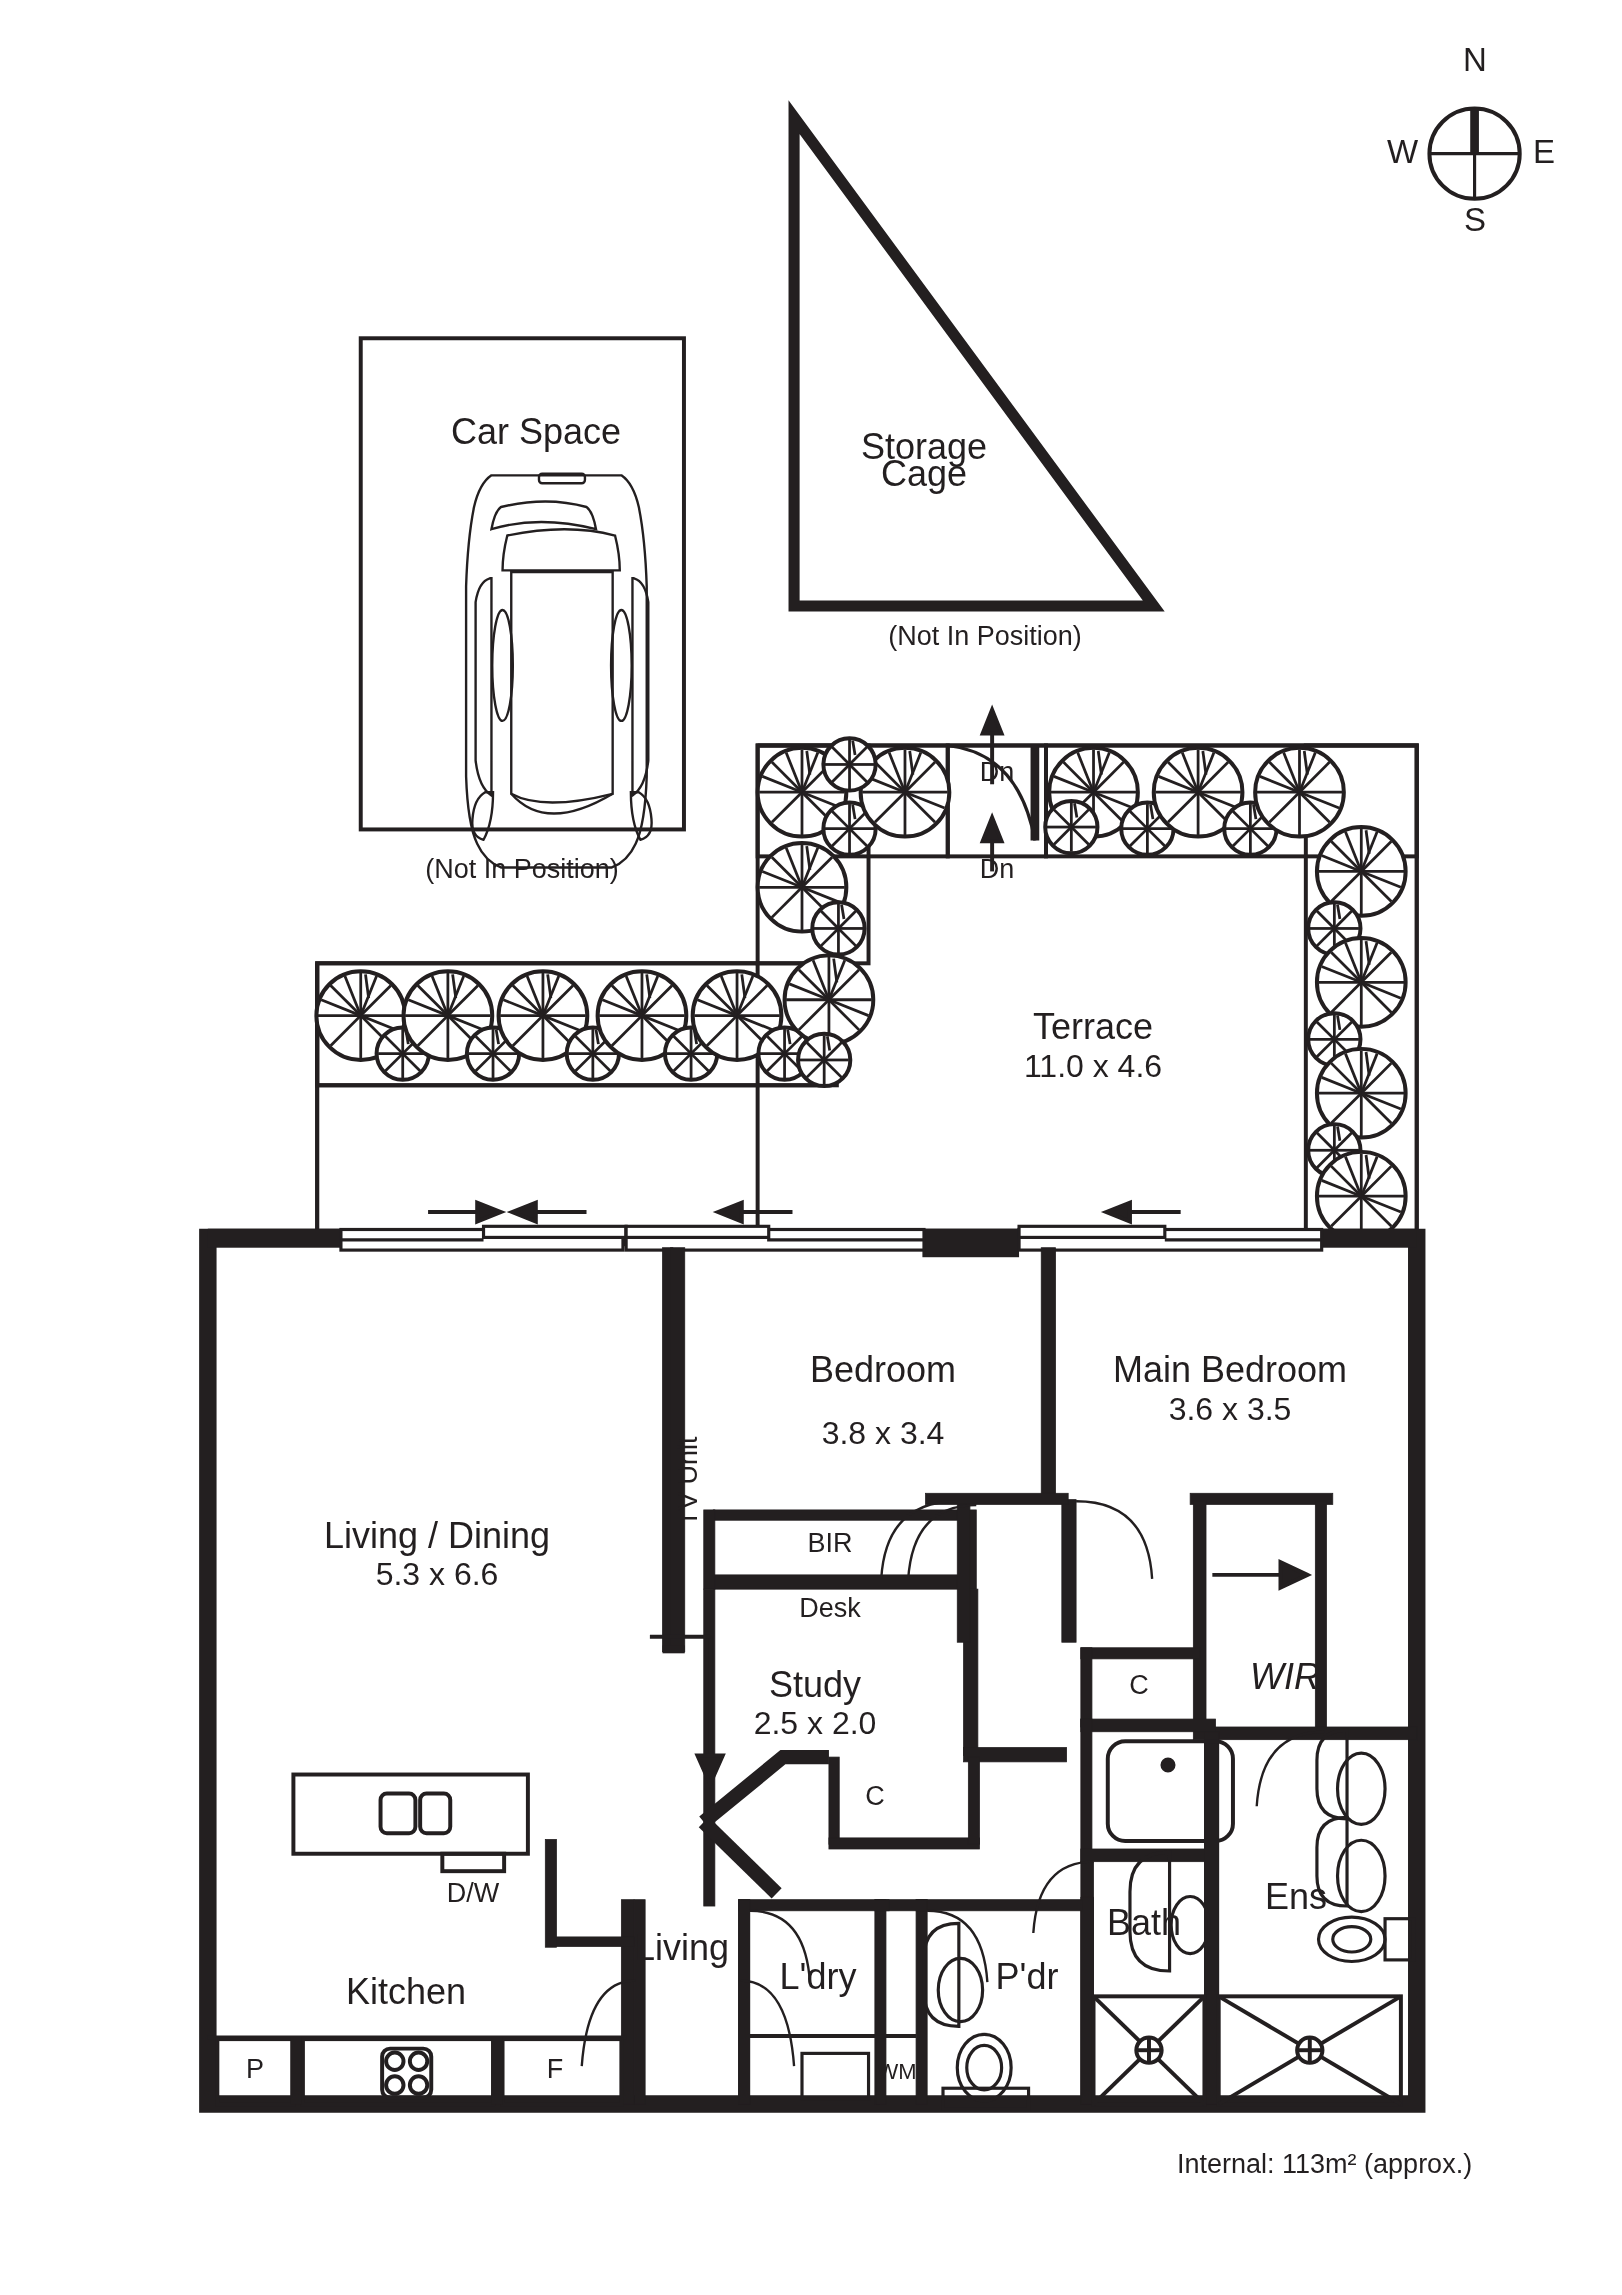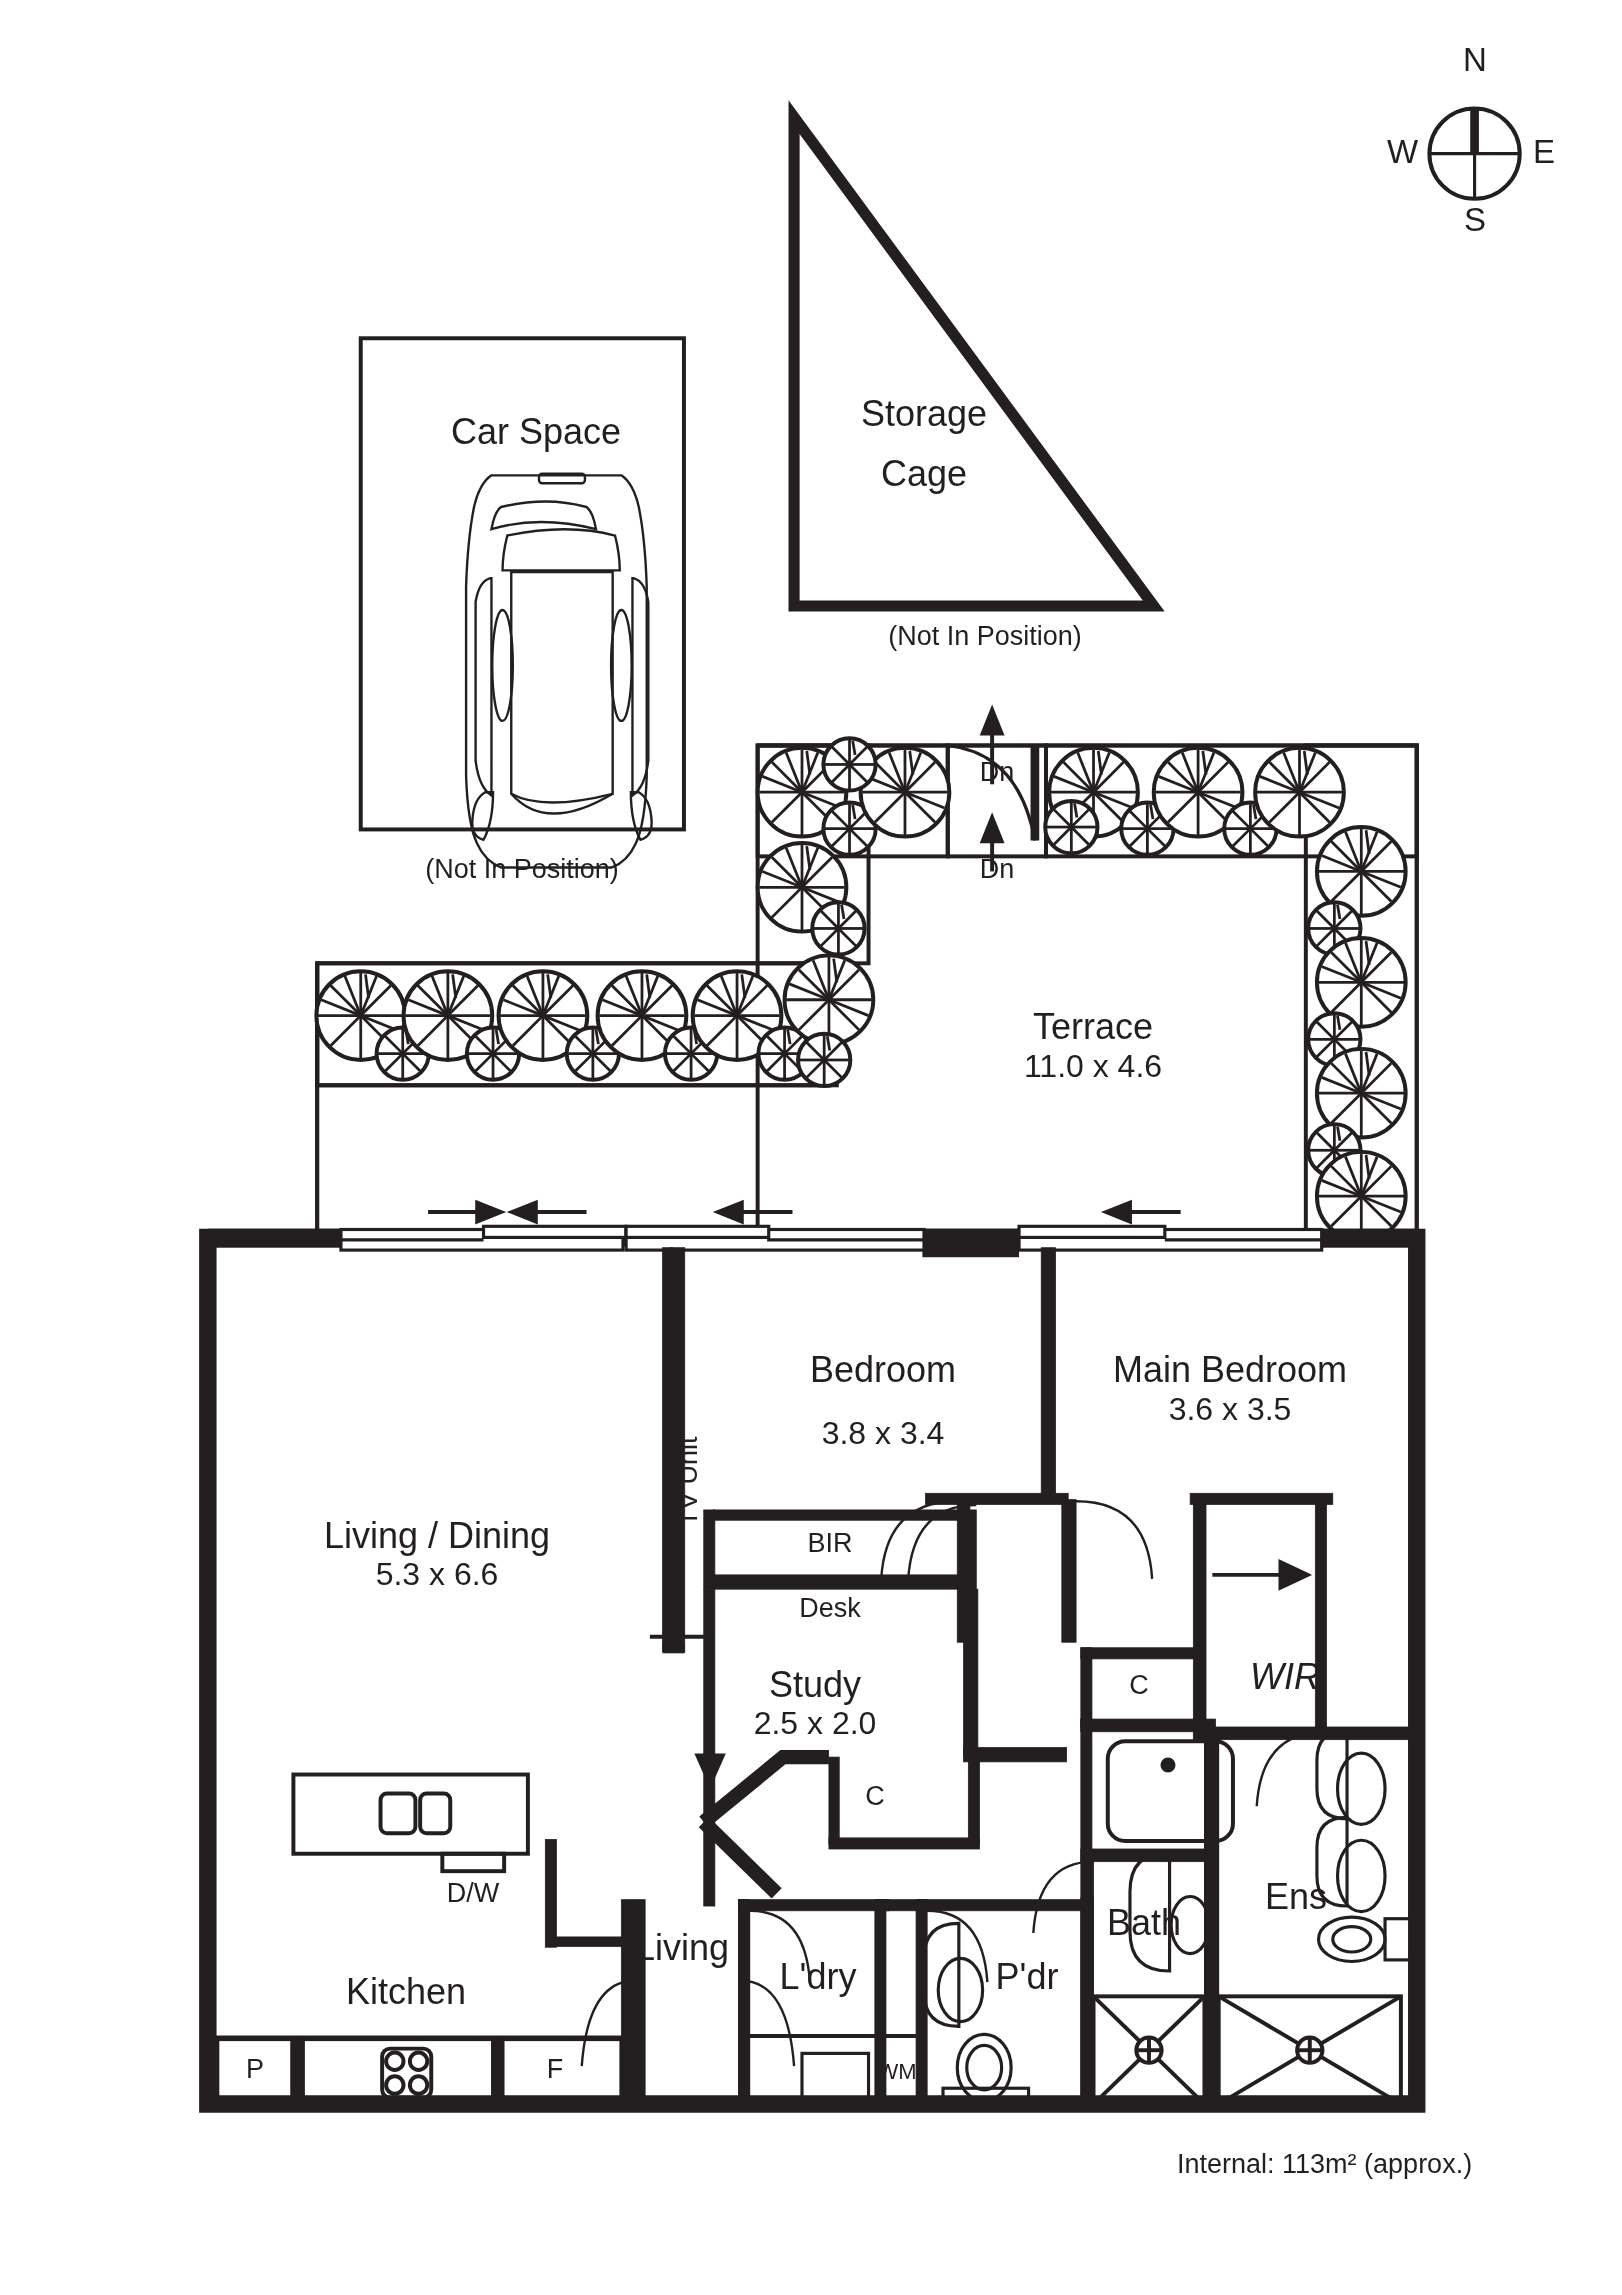--- a/index.html
+++ b/index.html
@@ -374,21 +374,21 @@
   </svg>
 
   <div class="lbl t-compass ctr" style="left:1475px;top:41px;">N</div>
   <div class="lbl t-compass ctr" style="left:1475px;top:201px;">S</div>
   <div class="lbl t-compass" style="left:1533px;top:133px;">E</div>
   <div class="lbl t-compass" style="left:1387px;top:133px;">W</div>
 
   <div class="lbl t-big ctr" style="left:536px;top:385px;margin-top:26px;">Car Space</div>
   <div class="lbl t-note ctr" style="left:522px;top:854px;">(Not In Position)</div>
 
-  <div class="lbl t-big ctr" style="left:924px;top:393px;">Storage</div>
+  <div class="lbl t-big ctr" style="left:924px;top:426px;">Storage</div>
   <div class="lbl t-big ctr" style="left:924px;top:453px;">Cage</div>
   <div class="lbl t-note ctr" style="left:985px;top:621px;">(Not In Position)</div>
 
   <div class="lbl t-big ctr" style="left:1093px;top:1006px;">Terrace</div>
   <div class="lbl t-dim ctr" style="left:1093px;top:1048px;">11.0 x 4.6</div>
   <div class="lbl t-small ctr" style="left:997px;top:757px;">Dn</div>
   <div class="lbl t-small ctr" style="left:997px;top:854px;">Dn</div>
 
   <div class="lbl t-big ctr" style="left:437px;top:1515px;">Living / Dining</div>
   <div class="lbl t-dim ctr" style="left:437px;top:1556px;">5.3 x 6.6</div>

